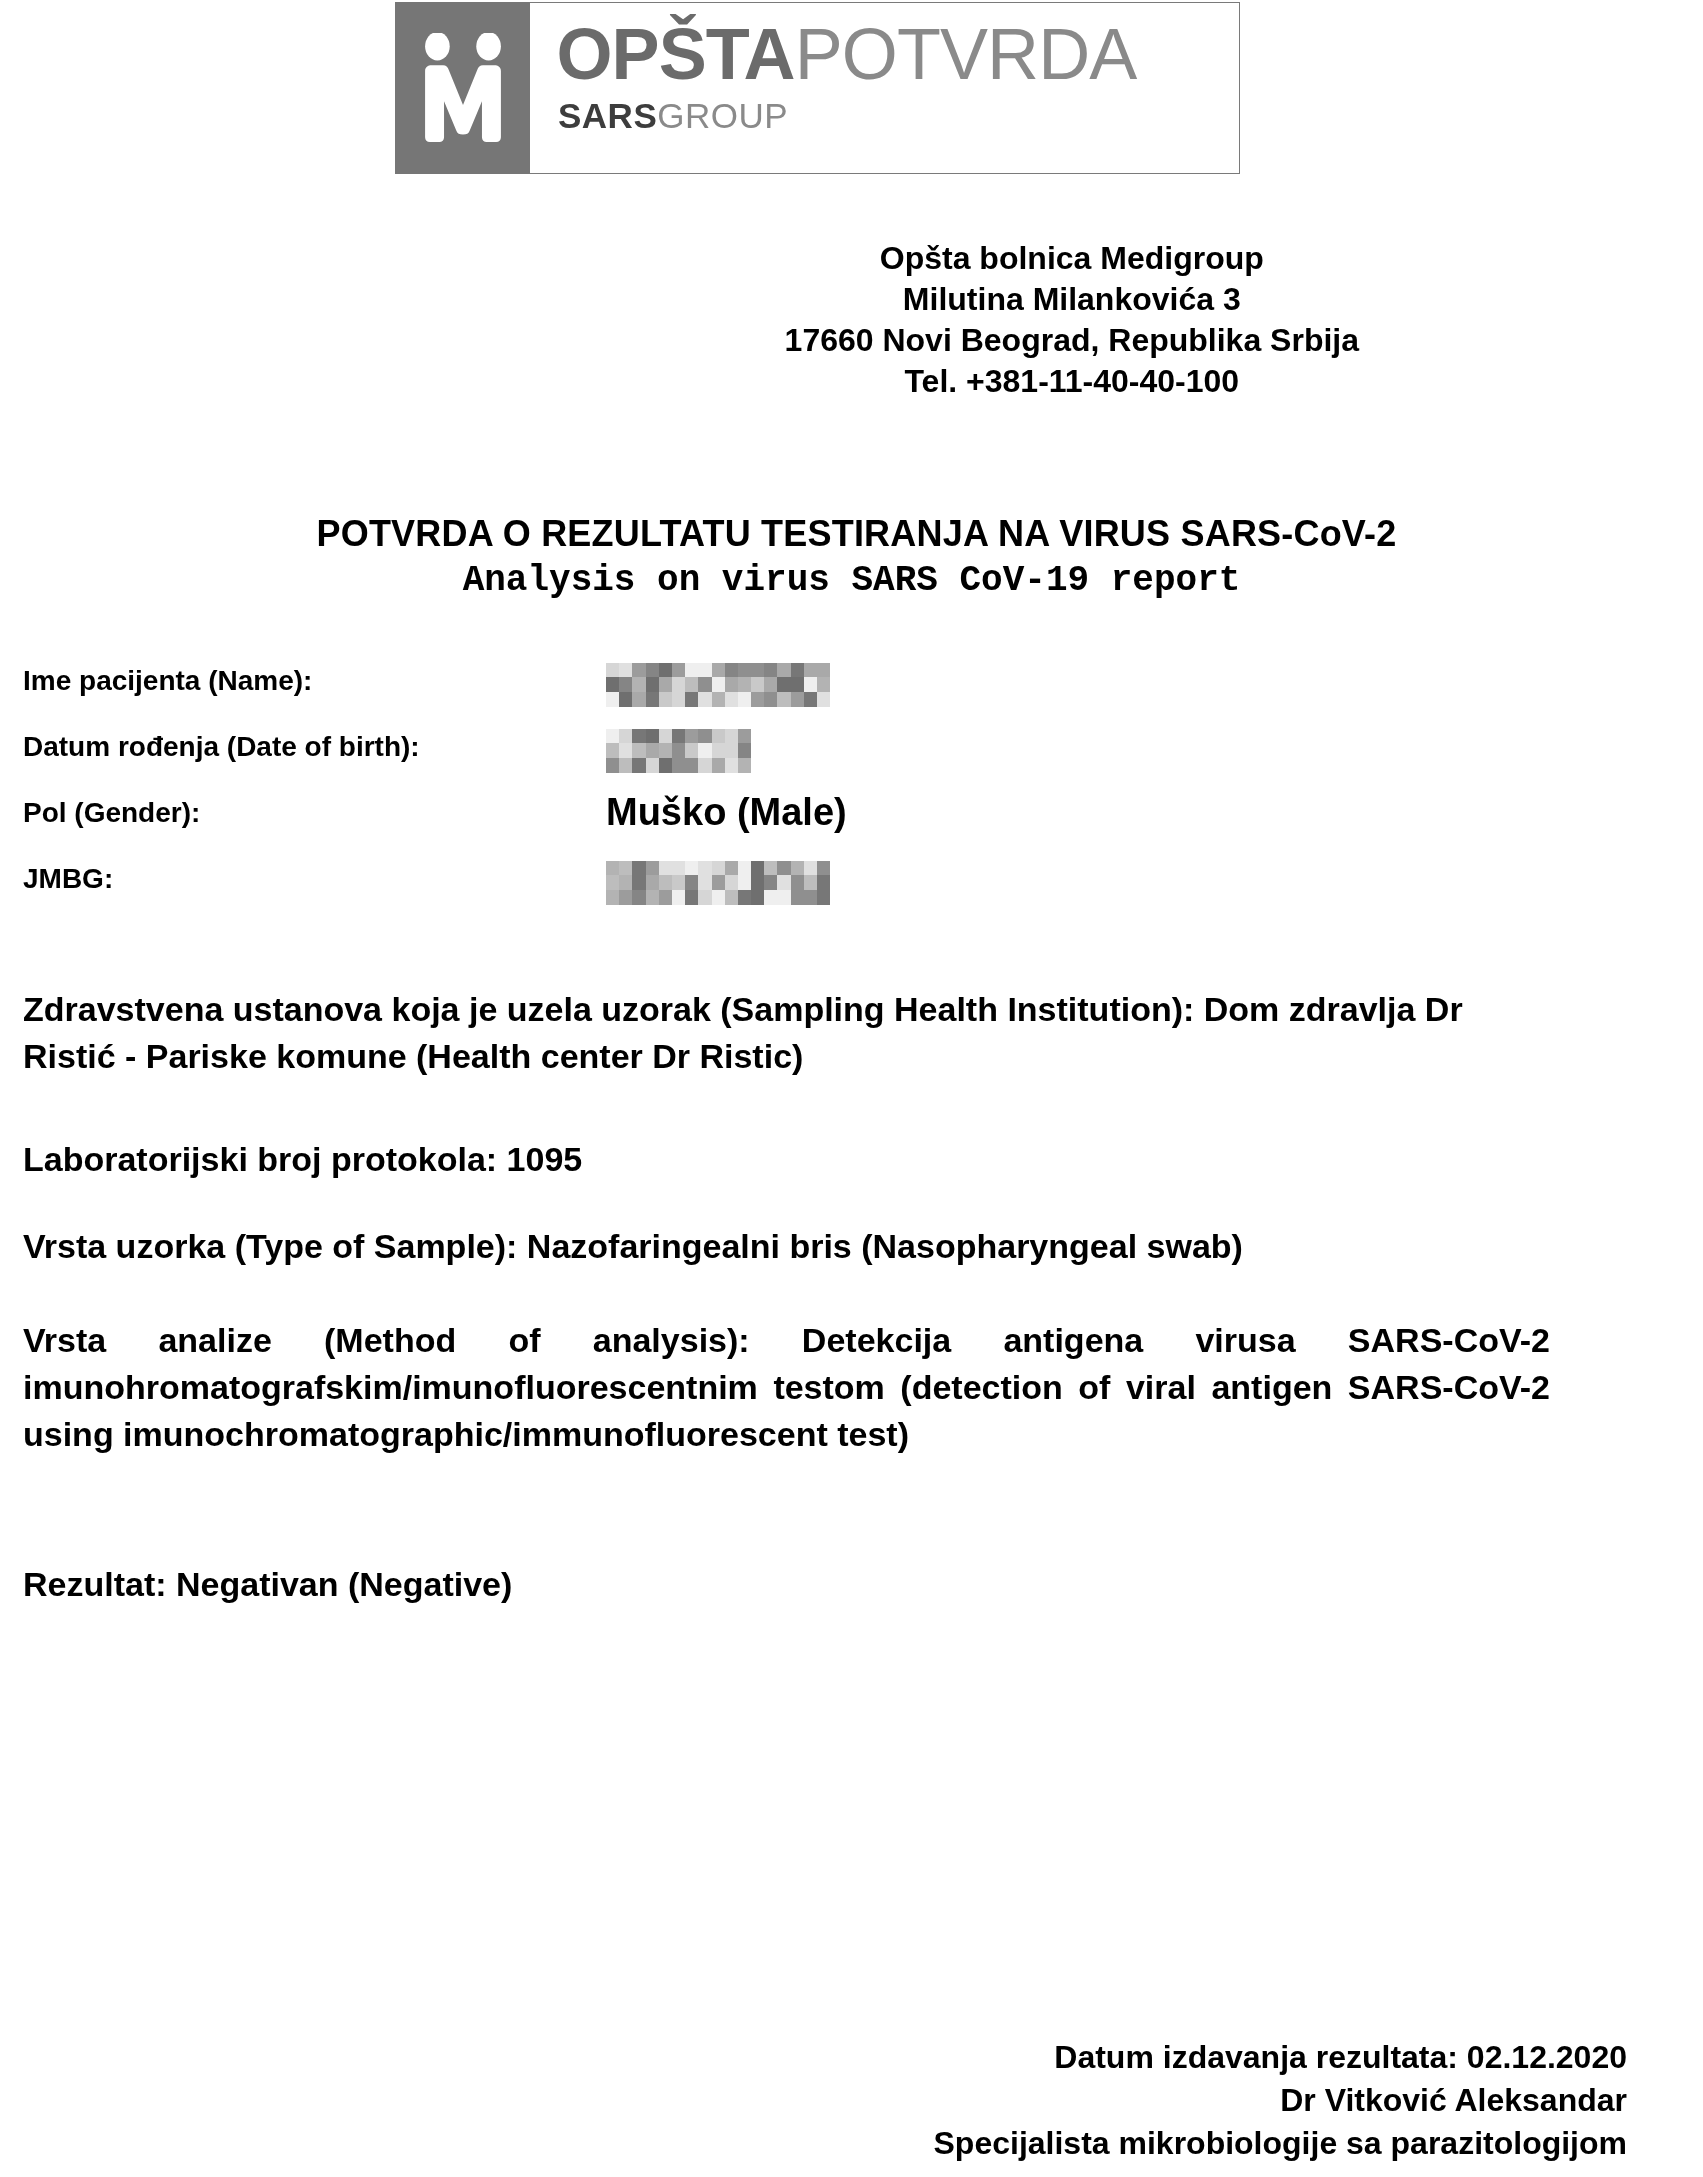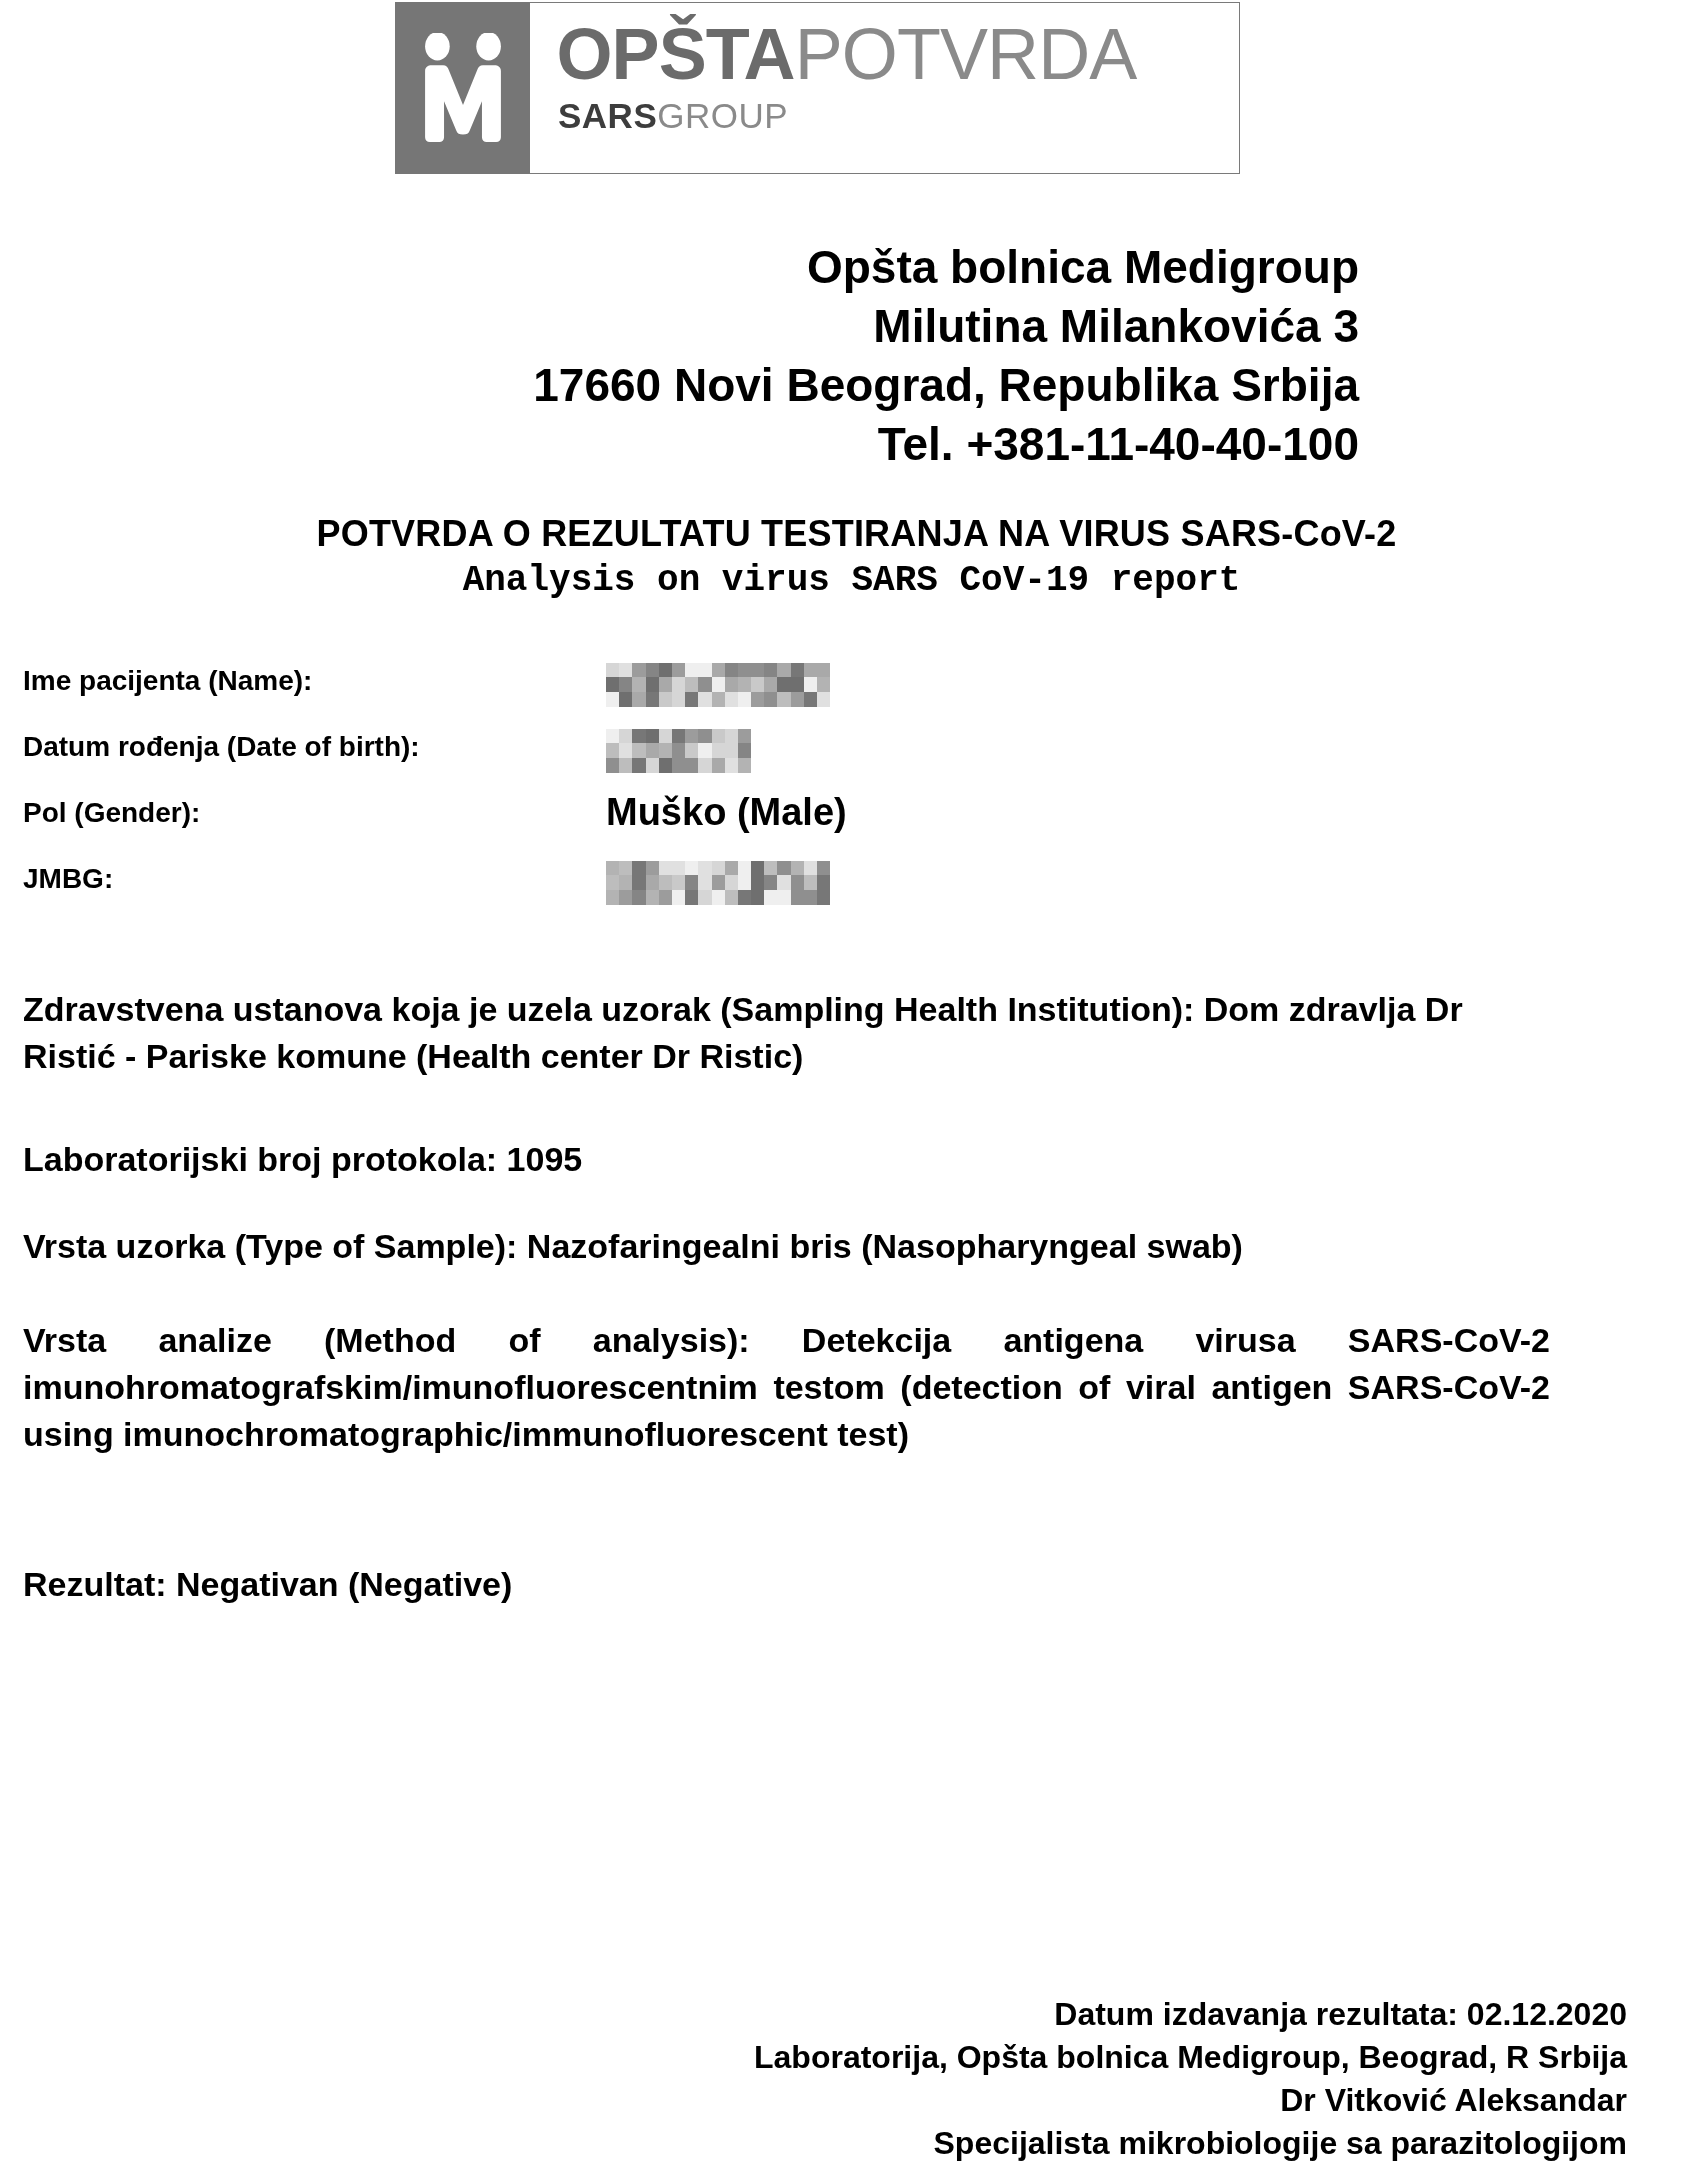--- a/index.html
+++ b/index.html
@@ -69,22 +69,22 @@
     left: 0;
     top: 0;
     width: 1703px;
     height: 2178px;
   }
 
   .addr {
     position: absolute;
     right: 344px;
     top: 238px;
-    text-align: right;
-    font-size: 46px;
+    text-align: center;
+    font-size: 32px;
     font-weight: bold;
     line-height: 1.28;
     font-stretch: condensed;
     white-space: nowrap;
   }
 
   .title-block {
     position: absolute;
     left: 0;
     right: 0;
@@ -374,19 +374,18 @@
   </div>
 
   <div class="body-block p-institution">Zdravstvena ustanova koja je uzela uzorak (Sampling Health Institution): Dom zdravlja Dr Ristić - Pariske komune (Health center Dr Ristic)</div>
   <div class="body-block p-protocol">Laboratorijski broj protokola: 1095</div>
   <div class="body-block p-sample">Vrsta uzorka (Type of Sample): Nazofaringealni bris (Nasopharyngeal swab)</div>
   <div class="body-block p-method just">Vrsta analize (Method of analysis): Detekcija antigena virusa SARS-CoV-2 imunohromatografskim/imunofluorescentnim testom (detection of viral antigen SARS-CoV-2 using imunochromatographic/immunofluorescent test)</div>
   <div class="body-block p-result">Rezultat: Negativan (Negative)</div>
 
   <div class="footer">
     <div>Datum izdavanja rezultata: 02.12.2020</div>
-    <div>Laboratorija, Opšta bolnica Medigroup, Beograd, R Srbija</div>
     <div>Dr Vitković Aleksandar</div>
     <div>Specijalista mikrobiologije sa parazitologijom</div>
   </div>
 
 </div>
 
 
 </body></html>

